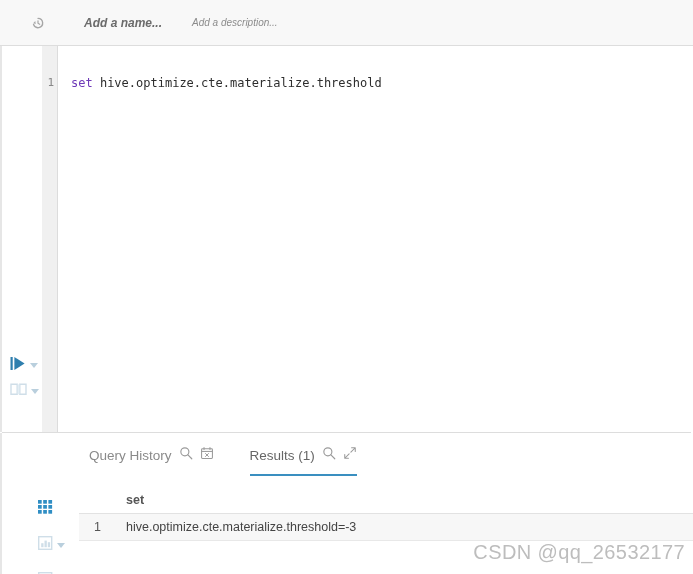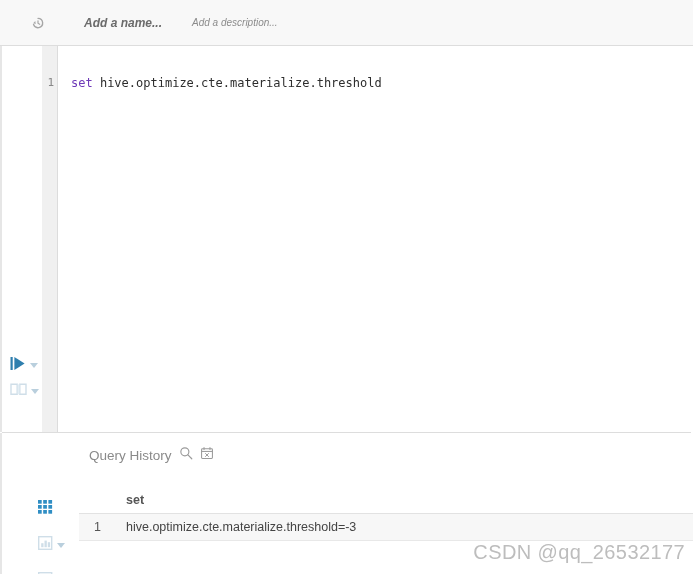--- a/index.html
+++ b/index.html
@@ -303,20 +303,35 @@
         <svg width="14" height="14" viewBox="0 0 16 16" aria-hidden="true">
           <rect x="1.8" y="3.2" width="12.4" height="11" rx="1" fill="none" stroke="#9a9a9a" stroke-width="1.2"></rect>
           <path d="M1.8 6.2h12.4" stroke="#9a9a9a" stroke-width="1.2"></path>
           <path d="M4.6 1.6v2.4M11.4 1.6v2.4" stroke="#9a9a9a" stroke-width="1.2" stroke-linecap="round"></path>
           <path d="M6.3 8.6l3.4 3.4M9.7 8.6l-3.4 3.4" stroke="#9a9a9a" stroke-width="1.1" stroke-linecap="round"></path>
         </svg>
       </span>
     </div>
 
 
+    <div class="tab active">
+      <span class="tab-label">Results (1)</span>
+      <span>
+        <svg width="14" height="14" viewBox="0 0 16 16" aria-hidden="true">
+          <circle cx="6.7" cy="6.7" r="4.6" fill="none" stroke="#9a9a9a" stroke-width="1.3"></circle>
+          <path d="M10.2 10.2 14.6 14.6" stroke="#9a9a9a" stroke-width="1.3" stroke-linecap="round"></path>
+        </svg>
+      </span>
+      <span>
+        <svg width="14" height="14" viewBox="0 0 16 16" aria-hidden="true">
+          <path d="M14 2 9 7M14 2h-4.2M14 2v4.2" stroke="#9a9a9a" stroke-width="1.2" fill="none" stroke-linecap="round"></path>
+          <path d="M2 14l5-5M2 14h4.2M2 14V9.8" stroke="#9a9a9a" stroke-width="1.2" fill="none" stroke-linecap="round"></path>
+        </svg>
+      </span>
+    </div>
   </div>
 
   <div class="view-rail">
 
     <div class="view-icon-row">
       <span>
         <svg width="15" height="14" viewBox="0 0 15 14" aria-hidden="true">
           <g fill="#2f8ec4">
             <rect x="0" y="0" width="3.7" height="3.7"></rect>
               <rect x="5.2" y="0" width="3.7" height="3.7"></rect>

